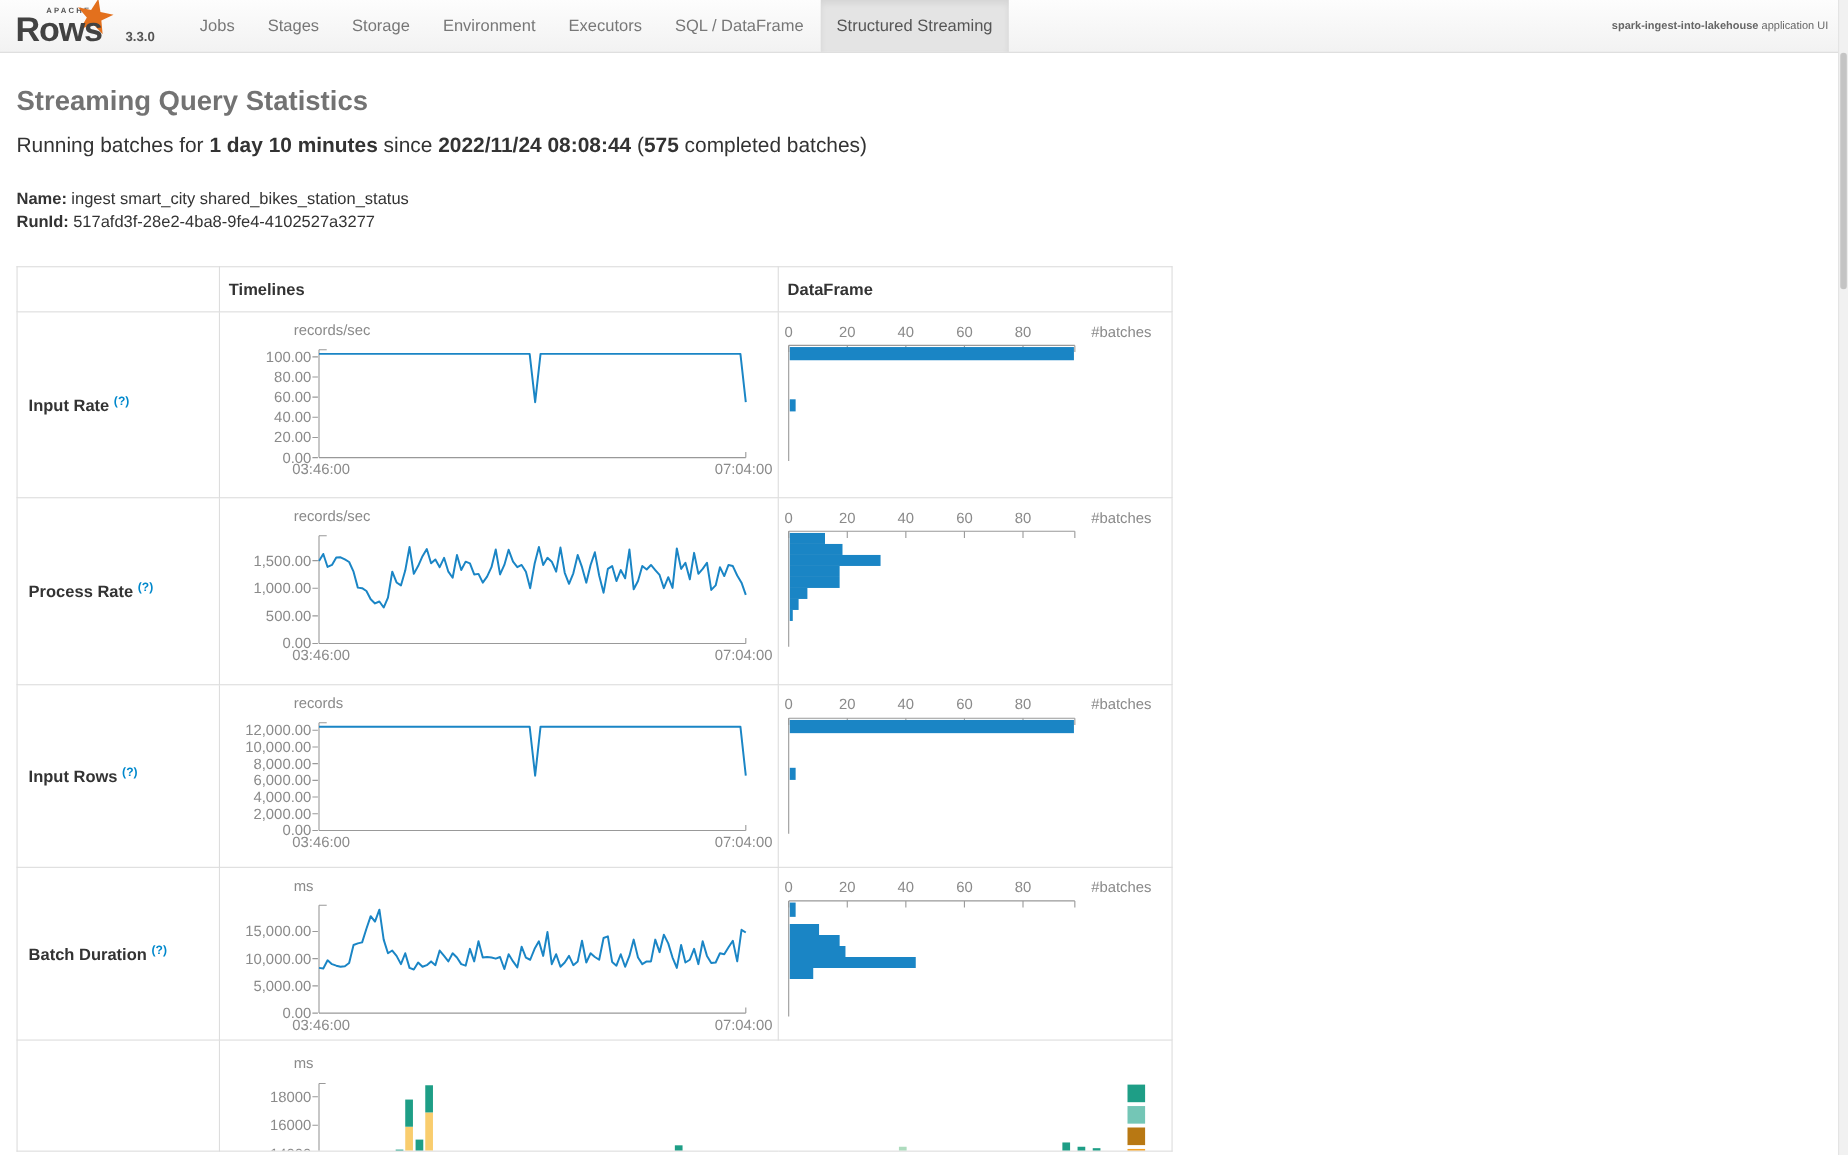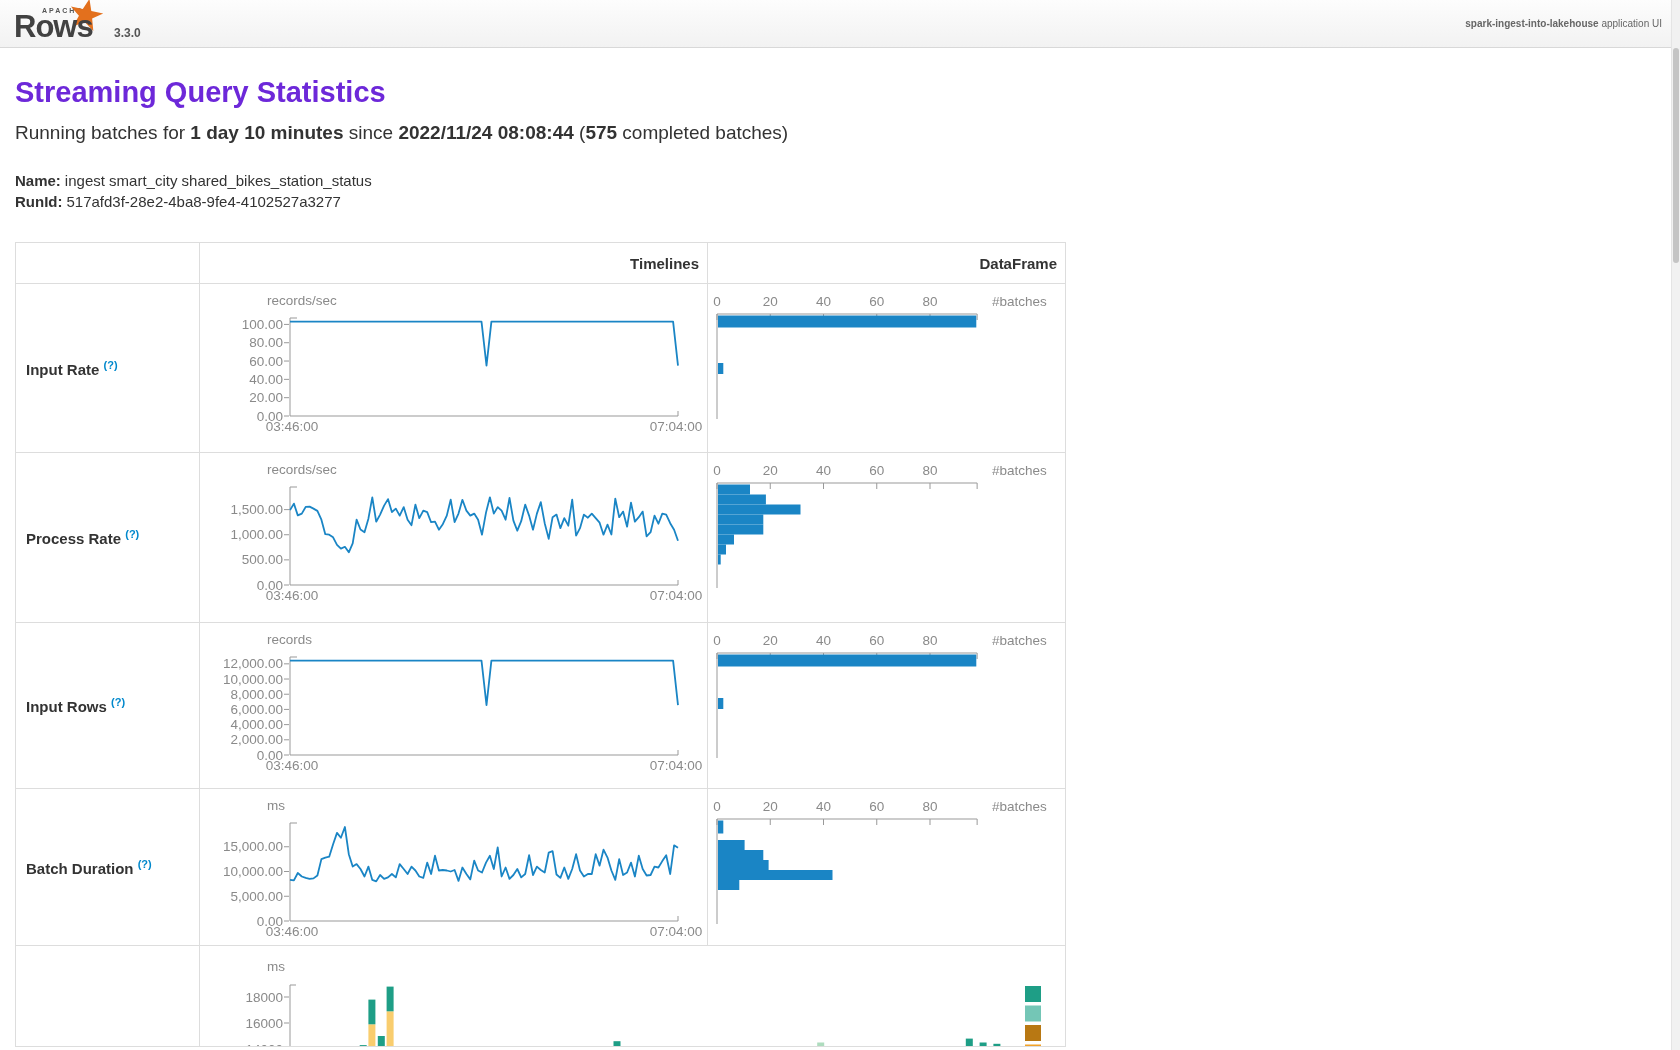--- a/index.html
+++ b/index.html
@@ -16,48 +16,71 @@
   ul.tabs li{display:flex;}
   ul.tabs a{display:block;line-height:47px;padding:0 15px;font-size:15px;color:#777;text-decoration:none;}
   ul.tabs a.active{background:#e4e4e4;color:#555;box-shadow:inset 0 3px 6px rgba(0,0,0,0.07);}
   .app-title{margin-left:auto;align-self:center;padding-right:18px;font-size:10px;color:#666;white-space:nowrap;}
   .app-title b{color:#666;}
   
   .scrollbar{position:fixed;top:0;right:0;width:8px;height:1050px;background:#f1f1f1;border-left:1px solid #e4e4e4;}
   .scrollbar .thumb{position:absolute;top:48px;left:1px;width:6px;height:215px;background:#c4c4c4;border-radius:3px;}
   
   .content{padding:0 0 0 15px;}
-  h1.page-title{margin:27px 0 0 0;font-size:29px;line-height:34px;font-weight:bold;color:#6d28d9;}
+  h1.page-title{margin:27px 0 0 0;font-size:25px;line-height:34px;font-weight:bold;color:#737373;}
   .running{margin:13px 0 0 0;font-size:19px;}
   .meta{margin:26px 0 0 0;font-size:15px;}
   .meta-line{line-height:21px;}
   .meta-line span{margin-left:4px;}
   
   table.stats{border-collapse:collapse;table-layout:fixed;width:1050px;margin-top:30px;}
   table.stats th,table.stats td{border:1px solid #ddd;}
-  table.stats th{font-size:15px;font-weight:bold;text-align:right;padding:11px 8px;height:18px;}
+  table.stats th{font-size:15px;font-weight:bold;text-align:left;padding:11px 8px;height:18px;}
   td.rowname{font-weight:bold;font-size:15px;padding-left:10px;vertical-align:middle;}
   td.rowname sup{color:#0088cc;font-size:11px;font-weight:bold;}
   td.chart{padding:0;vertical-align:top;}
   td.chart svg{display:block;}
   .clip{height:100px;overflow:hidden;}
   .chart text{font-family:"Liberation Sans",sans-serif;}
 </style>
 </head>
 <body>
 
 <div class="navbar">
   <div class="logo">
     <span class="apache">APACHE</span>
     <svg class="star" width="36" height="36" viewBox="0 0 24 24">
       <path d="M12 1 L14.9 8.6 L23 8.6 L16.5 13.5 L19 21.5 L12 16.6 L5 21.5 L7.5 13.5 L1 8.6 L9.1 8.6 Z" fill="#e3701d" transform="rotate(12 12 12)"></path>
     </svg>
     <span class="spark">Rows</span>
   </div>
   <span class="version">3.3.0</span>
+  <ul class="tabs">
+      <li>
+        <a href="#">Jobs</a>
+      </li>
+      <li>
+        <a href="#">Stages</a>
+      </li>
+      <li>
+        <a href="#">Storage</a>
+      </li>
+      <li>
+        <a href="#">Environment</a>
+      </li>
+      <li>
+        <a href="#">Executors</a>
+      </li>
+      <li>
+        <a href="#">SQL / DataFrame</a>
+      </li>
+      <li>
+        <a href="#" class="active">Structured Streaming</a>
+      </li>
+    </ul>
   <div class="app-title"><b>spark-ingest-into-lakehouse</b><span> application UI</span></div>
 </div>
 
 <div class="content">
   <h1 class="page-title">Streaming Query Statistics</h1>
   <div class="running"><span>Running batches for </span><b>1 day 10 minutes</b><span> since </span><b>2022/11/24 08:08:44</b><span> (</span><b>575</b><span> completed batches)</span></div>
   <div class="meta">
       <div class="meta-line"><b>Name:</b><span>ingest smart_city shared_bikes_station_status</span></div>
       <div class="meta-line"><b>RunId:</b><span>517afd3f-28e2-4ba8-9fe4-4102527a3277</span></div>
     </div>

